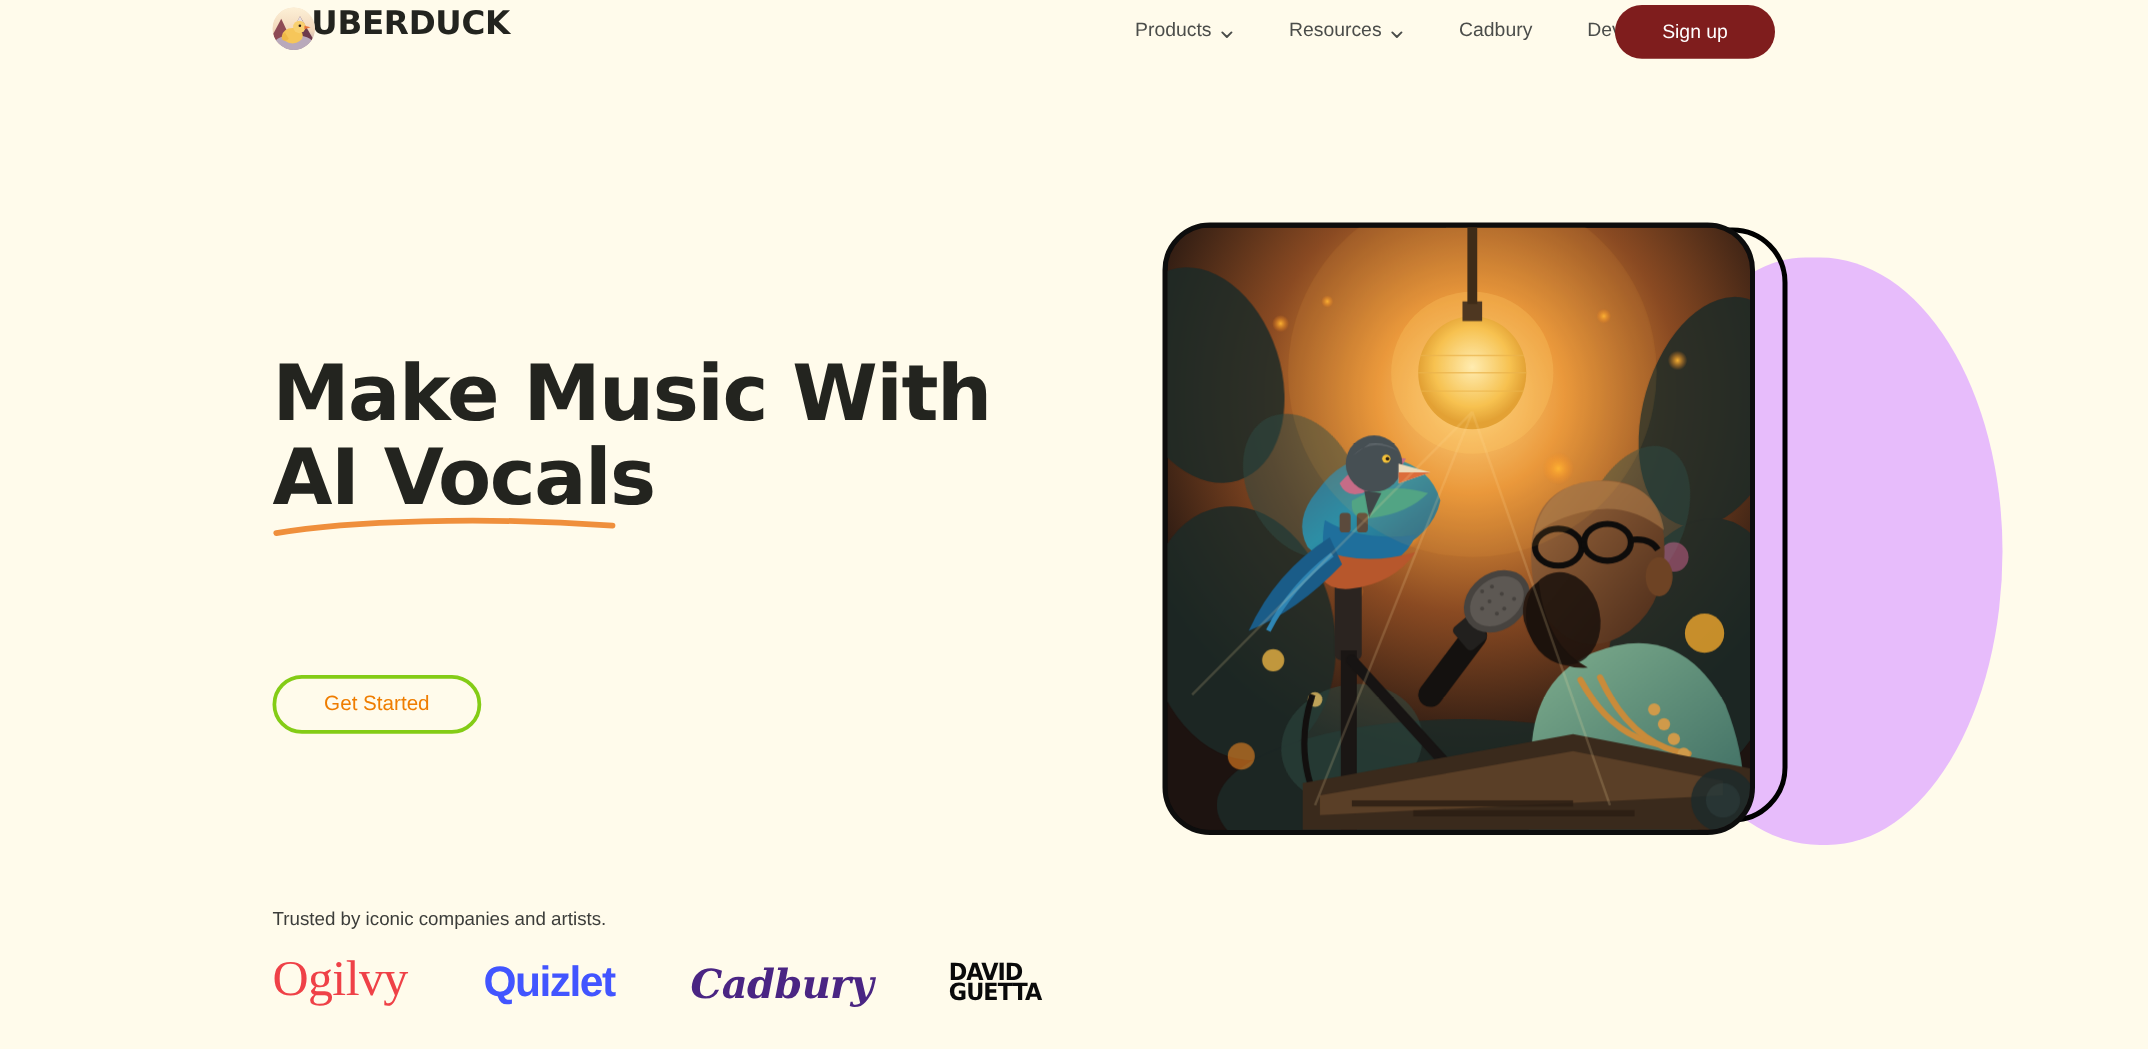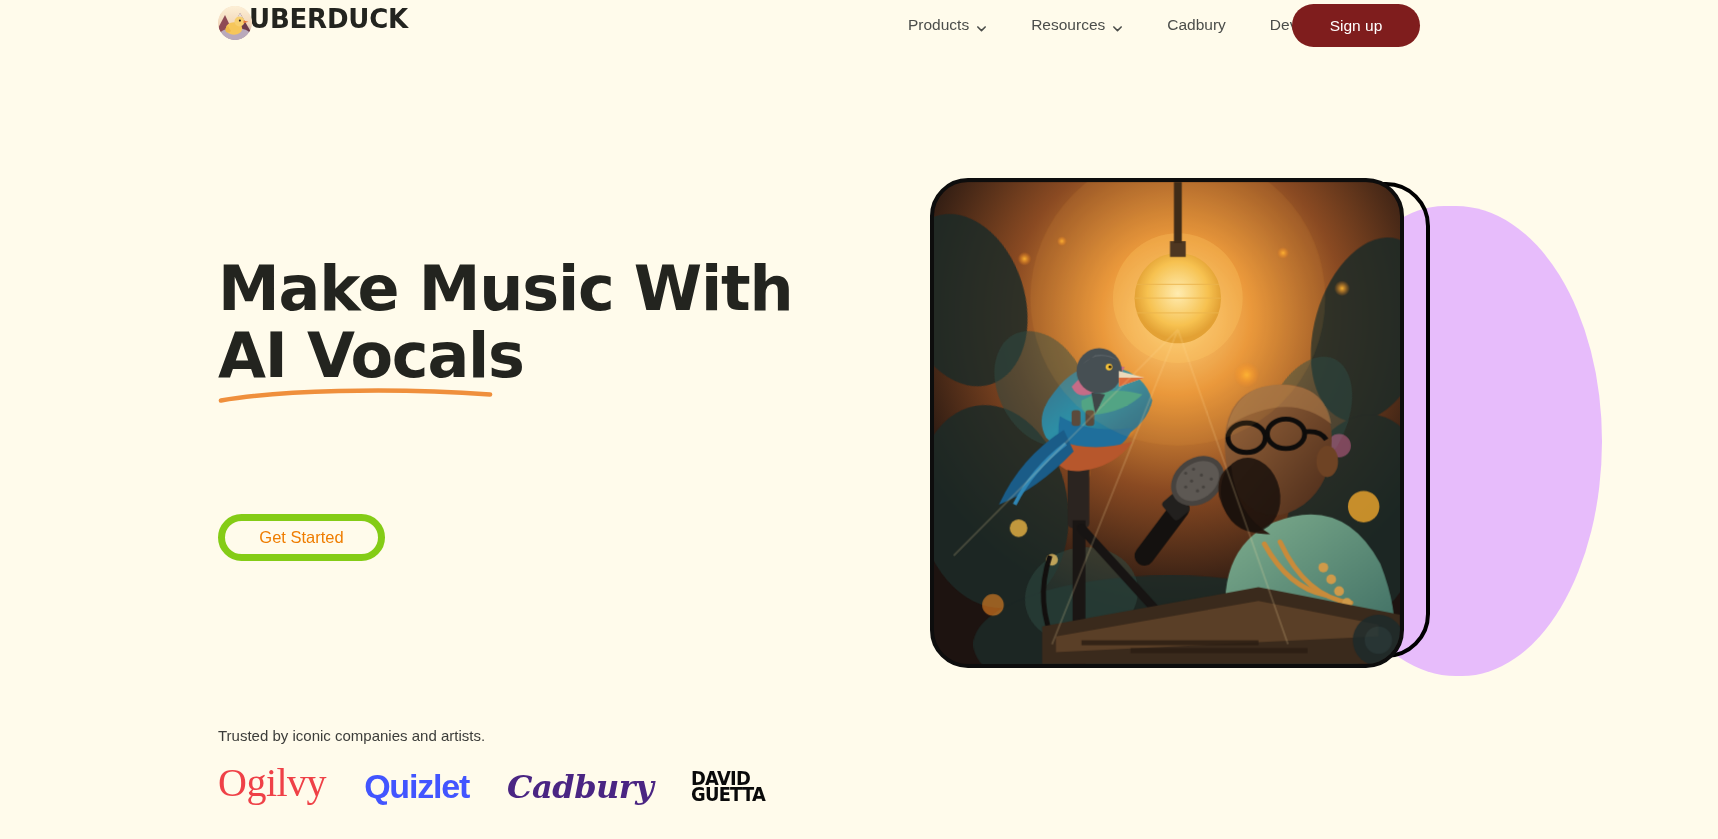--- a/index.html
+++ b/index.html
@@ -97,21 +97,21 @@
     cursor: pointer;
     display: flex;
     align-items: center;
     justify-content: center;
   }
 
   
   .hero-left {
     position: absolute;
     left: 218px;
-    top: 256px;
+    top: 282px;
     width: 620px;
   }
 
   .hero-title {
     font-size: 62px;
     line-height: 1.08;
     font-weight: bold;
     letter-spacing: -1.2px;
     color: #23241f;
     font-family: "DejaVu Sans", sans-serif;
@@ -135,21 +135,21 @@
     line-height: 1.48;
     color: #3c3d3a;
   }
 
   .btn-getstarted {
     position: absolute;
     left: 0px;
     top: 258px;
     width: 167px;
     height: 47px;
-    border: 7px solid #84cc16;
+    border: 3px solid #84cc16;
     border-radius: 999px;
     background: transparent;
     color: #ef7d00;
     font-size: 16.5px;
     font-family: "Liberation Sans", sans-serif;
     cursor: pointer;
     display: flex;
     align-items: center;
     justify-content: center;
   }
@@ -166,20 +166,21 @@
     font-size: 15px;
     color: #3c3d3a;
   }
 
   .logo-row {
     margin-top: 13px;
     display: flex;
     align-items: flex-end;
     gap: 38px;
     height: 46px;
+    justify-content: space-between;
   }
 
   .logo-ogilvy {
     font-family: "Liberation Serif", serif;
     font-size: 40px;
     color: #ef4147;
     line-height: 1;
     letter-spacing: -0.5px;
   }
 

